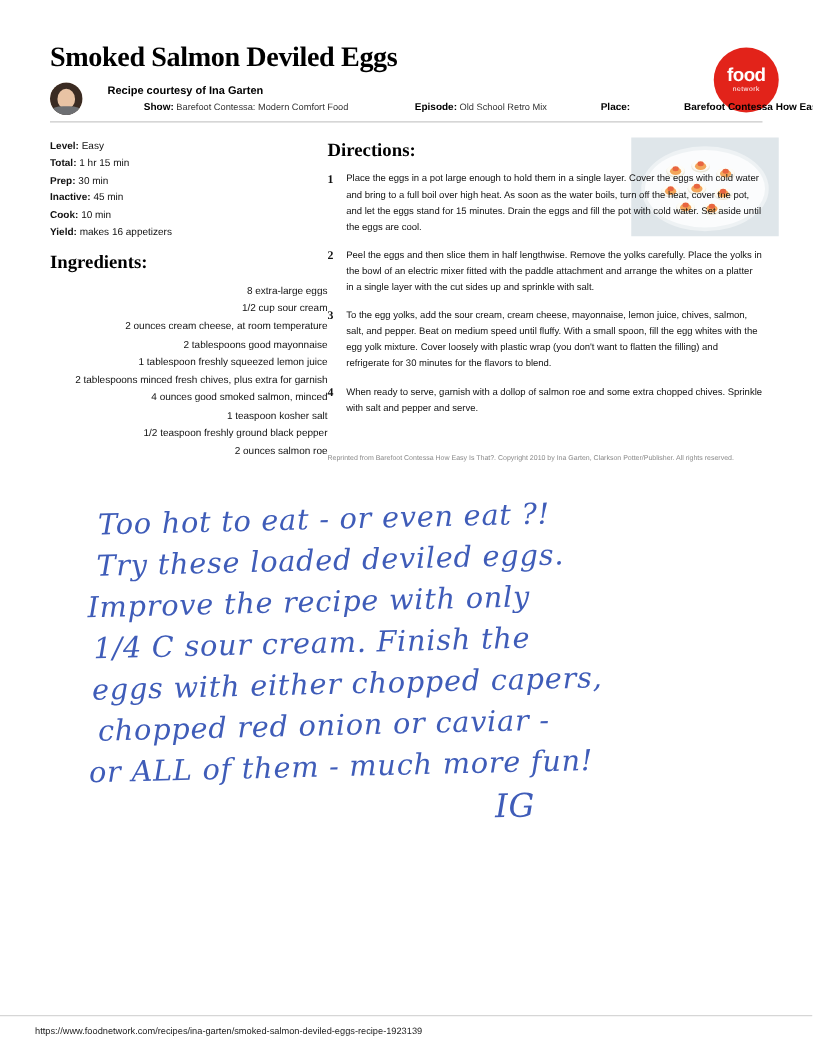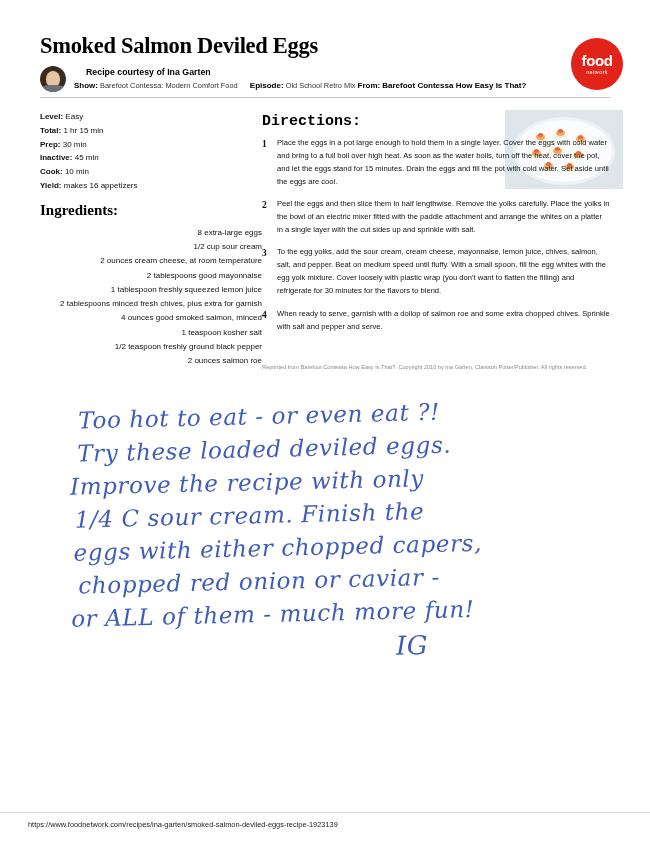--- a/index.html
+++ b/index.html
@@ -109,20 +109,21 @@
   .show-line {
     position: absolute;
     left: 34px;
     top: 15px;
     font-size: 7.4px;
     white-space: nowrap;
   }
   .show-line .lbl {
     font-weight: bold;
     font-size: 8px;
+    margin-left: 41px;
   }
   .show-line .val {
     color: #333;
   }
   .show-line .sep { display: inline-block; width: 8px; }
 
   .hr {
     position: absolute;
     left: 40px;
     top: 97px;
@@ -162,21 +163,21 @@
     text-align: right;
   }
 
   
   .directions-head {
     position: absolute;
     left: 262px;
     top: 113px;
     font-size: 15px;
     font-weight: bold;
-    font-family: Liberation Mono, monospace;
+    font-family: Liberation Serif, serif;
   }
 
   .food-photo {
     position: absolute;
     right: 27px;
     top: 110px;
     width: 118px;
     height: 79px;
     background: #dfe6ea;
     overflow: hidden;
@@ -318,21 +319,21 @@
       <div class="face"></div>
       <div class="shirt"></div>
     </div>
     <div class="courtesy">Recipe courtesy of Ina Garten</div>
     <div class="show-line">
       <span class="lbl">Show:</span>
       <span class="val">Barefoot Contessa: Modern Comfort Food</span>
       <span class="sep"></span>
       <span class="lbl">Episode:</span>
       <span class="val">Old School Retro Mix</span>
-      <span class="lbl">From:</span>
+      <span class="lbl">Place:</span>
       <span class="lbl">Barefoot Contessa How Easy Is That?</span>
     </div>
   </div>
 
   <div class="hr"></div>
 
   <div class="meta">
     <div><span class="k">Level:</span> <span>Easy</span></div>
     <div><span class="k">Total:</span> <span>1 hr 15 min</span></div>
     <div><span class="k">Prep:</span> <span>30 min</span></div>

